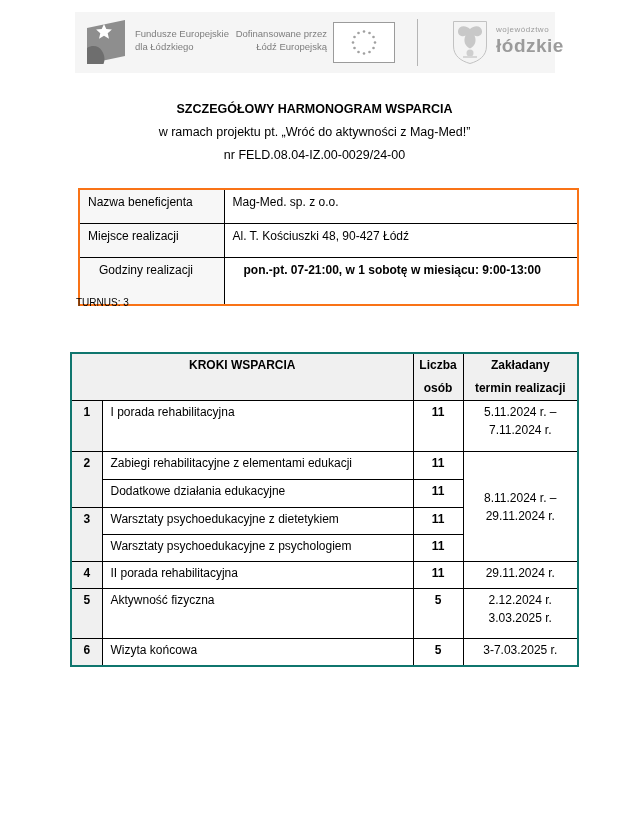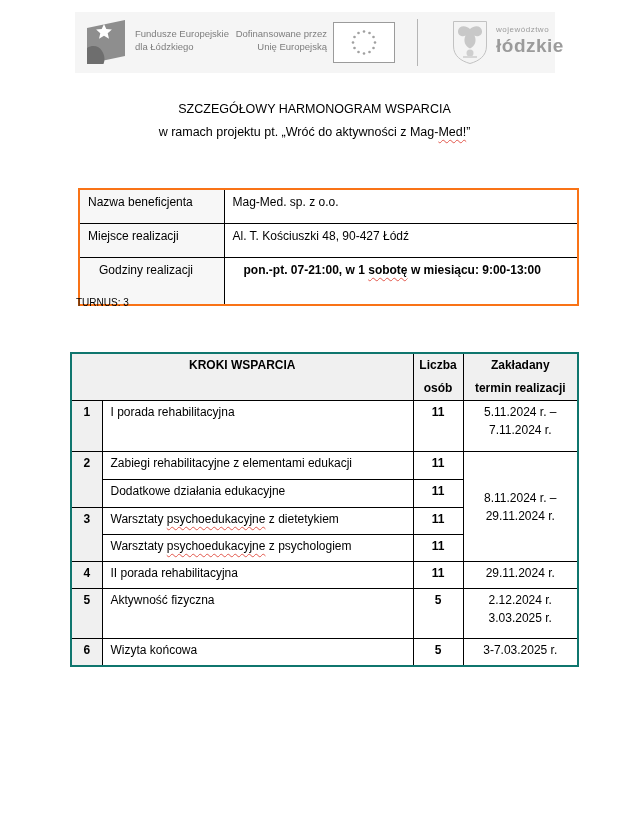--- a/index.html
+++ b/index.html
@@ -13,24 +13,23 @@
   .fe-text{position:absolute;left:60px;top:15px;font-size:9.5px;line-height:13px;color:#7d7d7d;}
   .eu-text{position:absolute;left:152px;top:15px;width:100px;text-align:right;font-size:9.5px;line-height:13px;color:#7d7d7d;}
   .eu-flag{position:absolute;left:258px;top:10px;}
   .divider{position:absolute;left:342px;top:7px;width:1px;height:47px;background:#b5b5b5;}
   .coa{position:absolute;left:376px;top:7px;}
   .region-text{position:absolute;left:421px;top:13px;color:#9b9b9b;}
   .region-text .l1{font-size:8px;letter-spacing:0.5px;line-height:10px;}
   .region-text .l2{font-size:19px;font-weight:bold;letter-spacing:0.5px;line-height:21px;}
   
   .titleblock{position:absolute;left:0;top:98px;width:629px;text-align:center;line-height:23px;font-size:12.5px;}
-  .titleblock .t1{font-weight:normal;}
+  .titleblock .t1{font-weight:bold;}
   
   .sq{
-    text-decoration:underline;
     text-decoration-style:wavy;
     text-decoration-color:#e2574c;
     text-decoration-thickness:1px;
     text-underline-offset:3px;
   }
   
   table{border-collapse:collapse;table-layout:fixed;font-size:12px;}
   td{border:1px solid #000;vertical-align:top;overflow:hidden;}
   .info-table{position:absolute;left:78px;top:188px;width:499px;border:2px solid #f97316;}
   .info-table td{padding:4px 6px 2px 8px;line-height:16px;}
@@ -65,21 +64,21 @@
       <path d="M3,47 L3,31 C9,27.5 15,29 18,34 C21,38.5 21,43.5 19.5,47 Z" fill="#6e6e6e"></path>
     </svg>
 
     <div class="fe-text">
       <div>Fundusze Europejskie</div>
       <div>dla Łódzkiego</div>
     </div>
 
     <div class="eu-text">
       <div>Dofinansowane przez</div>
-      <div>Unię Europejską</div>
+      <div>Łódź Europejską</div>
     </div>
 
     <svg class="eu-flag" width="62" height="41" viewBox="0 0 62 41">
       <rect x="0.5" y="0.5" width="61" height="40" fill="#ffffff" stroke="#9b9b9b"></rect>
       <g fill="#a0a0a0">
         <circle cx="31" cy="9.5" r="1.3"></circle>
           <circle cx="36.5" cy="11" r="1.3"></circle>
         <circle cx="40.5" cy="15" r="1.3"></circle>
           <circle cx="42" cy="20.5" r="1.3"></circle>
         <circle cx="40.5" cy="26" r="1.3"></circle>
@@ -105,20 +104,21 @@
 
     <div class="region-text">
       <div class="l1">województwo</div>
       <div class="l2">łódzkie</div>
     </div>
   </div>
 
   <div class="titleblock">
     <div class="t1">SZCZEGÓŁOWY HARMONOGRAM WSPARCIA</div>
     <div class="t2"><span>w ramach projektu pt. „Wróć do aktywności z Mag-</span><span class="sq">Med!</span><span>”</span></div>
+    <div class="t3">nr  FELD.08.04-IZ.00-0029/24-00</div>
   </div>
 
   <table class="info-table">
     <colgroup>
         <col style="width:145px">
         <col style="width:354px">
       </colgroup>
     <tbody>
         <tr class="r1">
       <td class="label">Nazwa beneficjenta</td>

